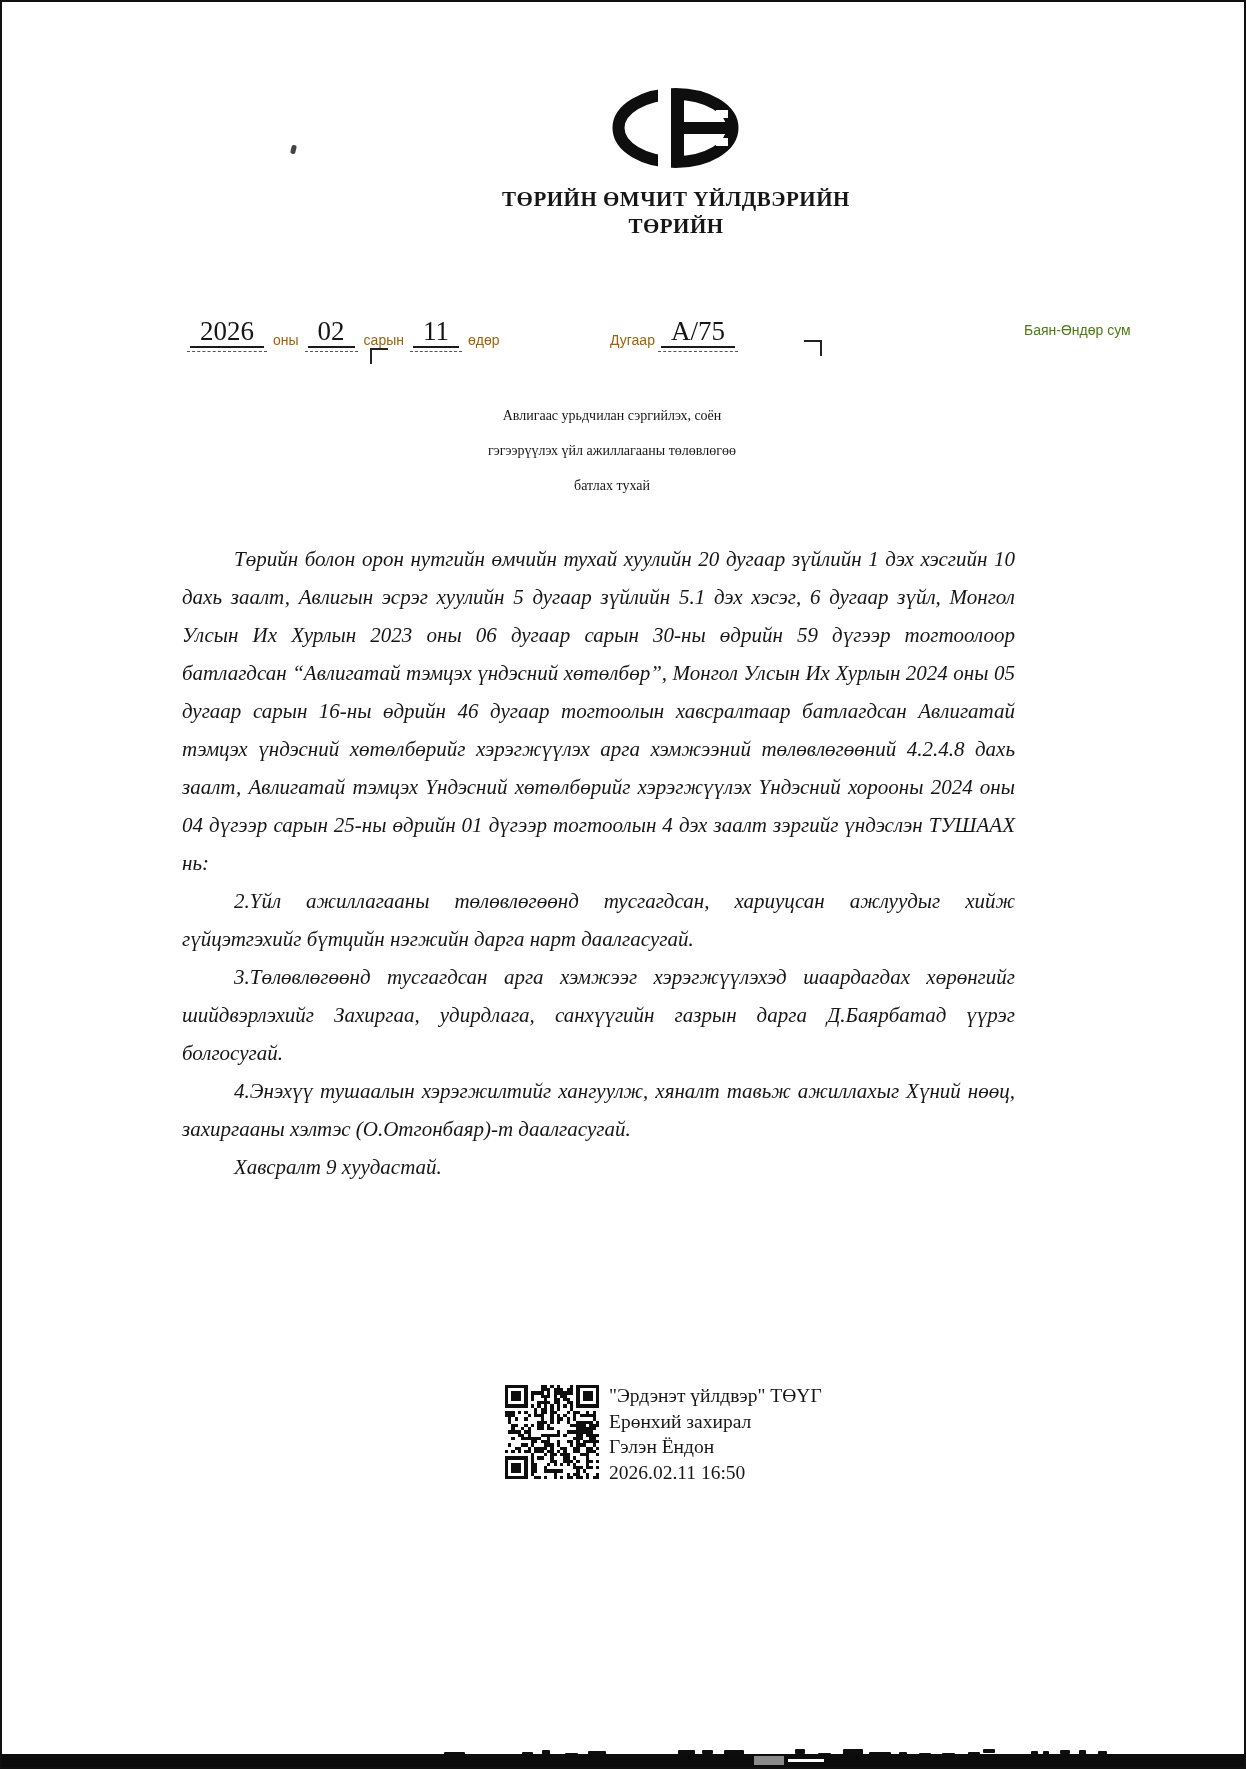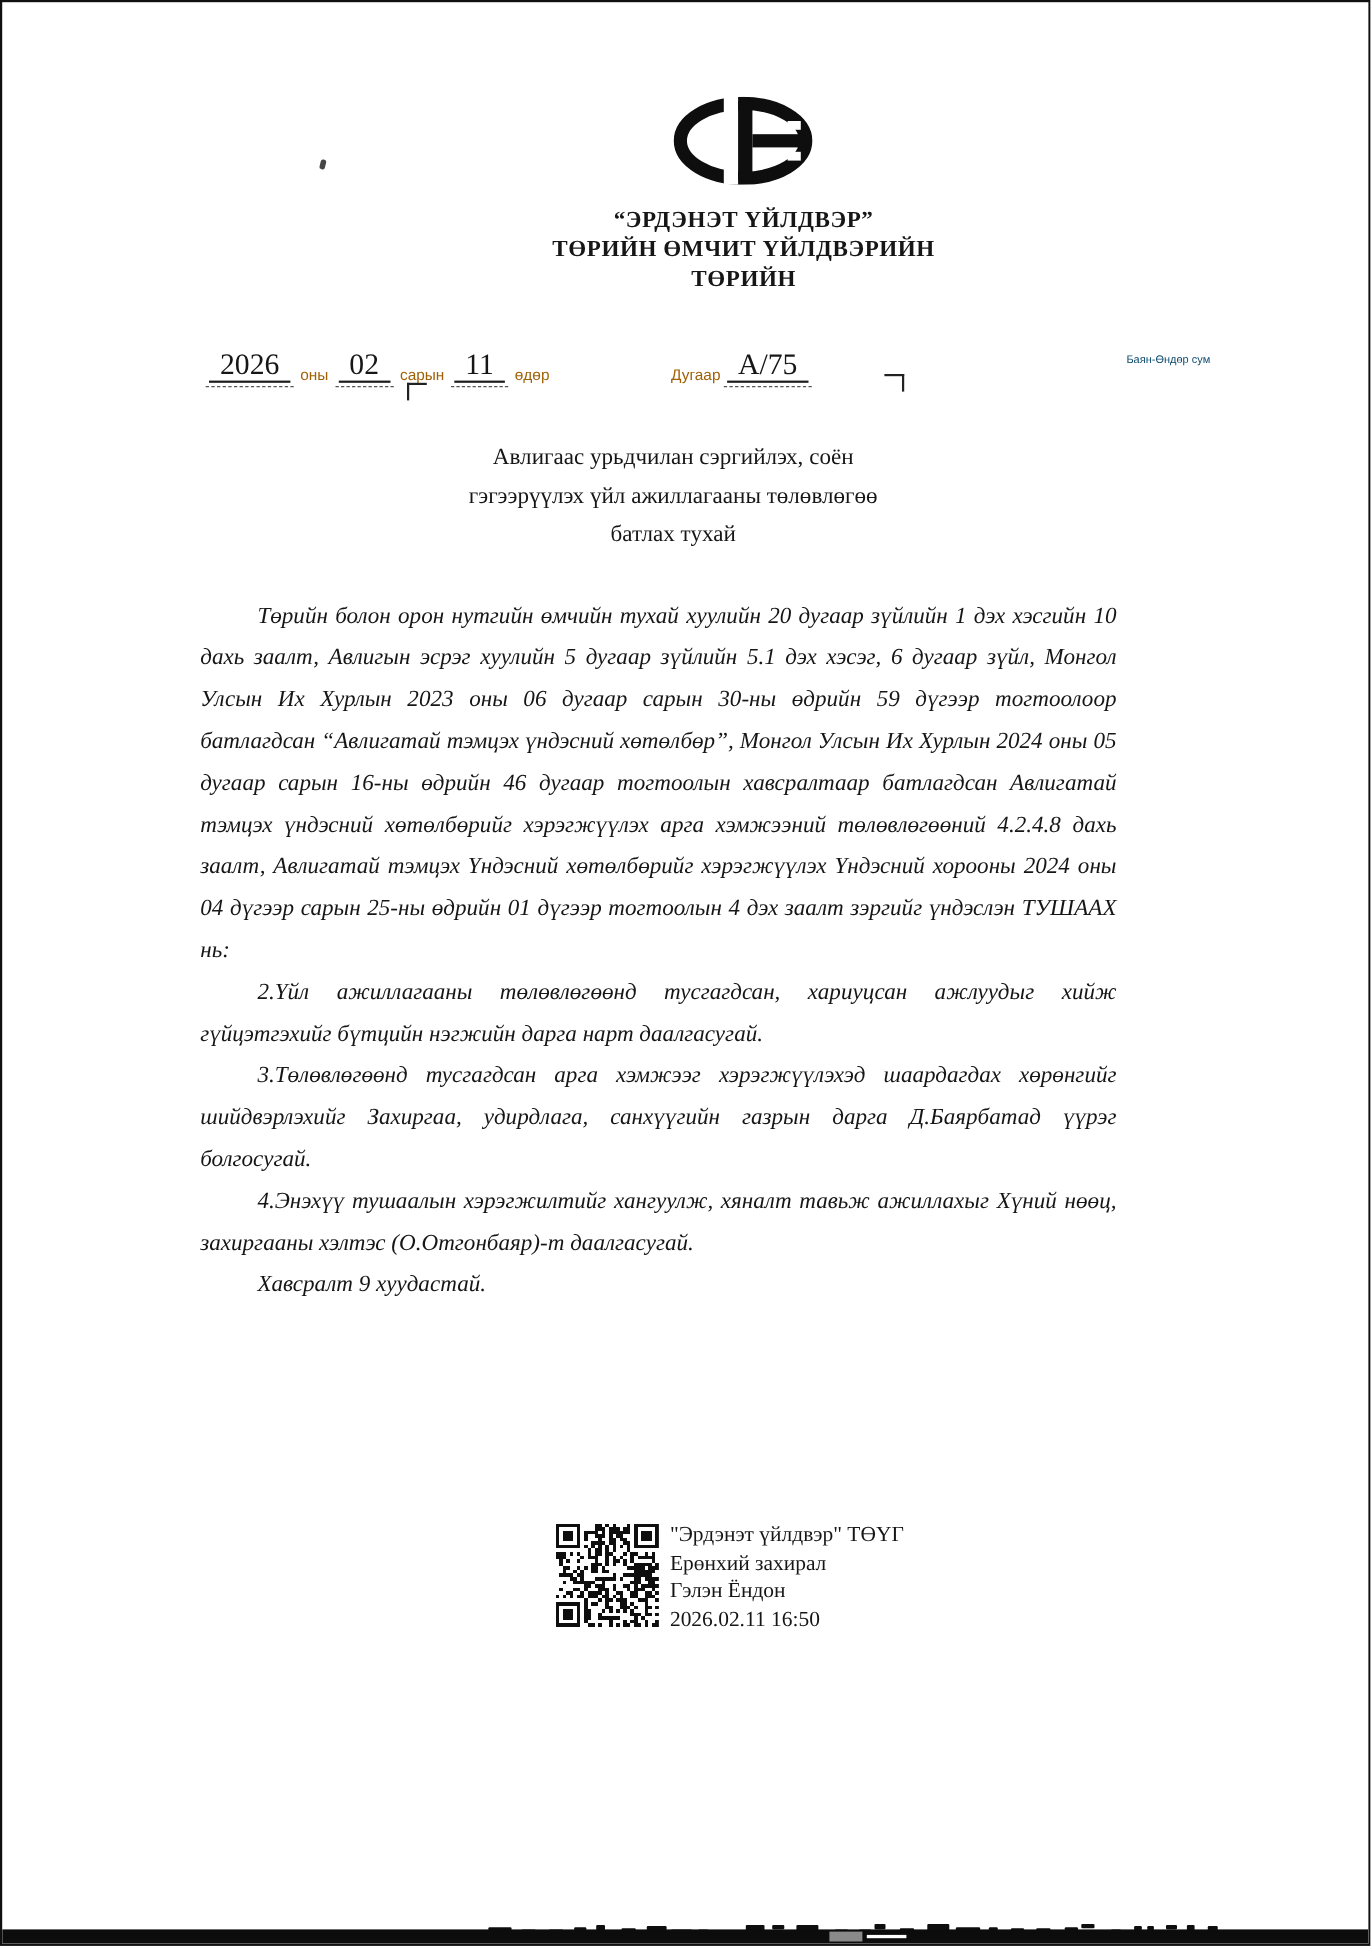--- a/index.html
+++ b/index.html
@@ -23,29 +23,29 @@
     letter-spacing:.5px;white-space:nowrap;
   }
   
   .dateline{position:absolute;left:0;top:314px;width:1246px;height:34px;font-size:20px;}
   .dl-left{position:absolute;left:188px;top:0;display:flex;align-items:flex-end;gap:9px;}
   .dl-mid{position:absolute;left:608px;top:0;display:flex;align-items:flex-end;gap:6px;}
   .dl-label{font-family:"Liberation Sans","DejaVu Sans",sans-serif;font-size:14px;color:#a16207;padding-bottom:2px;}
   .blank{position:relative;display:inline-block;text-align:right;padding:0 10px 3px;font-size:27px;}
   .blank::after{content:"";position:absolute;left:0;right:0;bottom:2px;border-bottom:2px solid #1b1b1b;}
   .blank::before{content:"";position:absolute;left:-3px;right:-3px;bottom:-2px;border-bottom:1.5px dashed #555;}
-  .dl-loc{position:absolute;left:1022px;top:6px;font-family:"Liberation Sans","DejaVu Sans",sans-serif;font-size:10px;color:#0c4a6e;}
+  .dl-loc{position:absolute;left:1022px;top:6px;font-family:"Liberation Sans","DejaVu Sans",sans-serif;font-size:14px;color:#4d7c0f;}
   
   .bracket{position:absolute;width:16px;height:14px;}
   .bracket.tl{left:368px;top:346px;border-top:2px solid #222;border-left:2px solid #222;}
   .bracket.tr{left:802px;top:338px;border-top:2px solid #222;border-right:2px solid #222;}
   
   .subject{
     position:absolute;left:610px;top:396px;transform:translateX(-50%);
-    width:560px;text-align:center;font-size:21px;line-height:35px;white-space:nowrap;
+    width:560px;text-align:center;font-size:14px;line-height:35px;white-space:nowrap;
   }
   
   .body-text{
     position:absolute;left:180px;top:538px;width:833px;
     font-size:21px;line-height:38px;text-align:justify;
   }
   .body-text p{margin:0;text-indent:52px;font-style:italic;}
   .attach{ text-align:left; }
   
   .qr{position:absolute;left:503px;top:1382px;width:94px;height:96px;}
@@ -70,21 +70,20 @@
       <rect x="59" y="4" width="13" height="72" fill="#0e0e0e"></rect>
       <rect x="72" y="34" width="46" height="12" fill="#0e0e0e"></rect>
       <rect x="104" y="22" width="12" height="8" fill="#ffffff"></rect>
       <rect x="104" y="50" width="12" height="8" fill="#ffffff"></rect>
     </svg>
   </div>
 
   <div class="speck"></div>
 
   <div class="letterhead">
-    <div>“ЭРДЭНЭТ ҮЙЛДВЭР”</div>
     <div>ТӨРИЙН ӨМЧИТ ҮЙЛДВЭРИЙН</div>
     <div>ТӨРИЙН</div>
   </div>
 
   <div class="dateline">
     <div class="dl-left">
       <span class="blank">2026</span>
       <span class="dl-label">оны</span>
       <span class="blank">02</span>
       <span class="dl-label">сарын</span>

